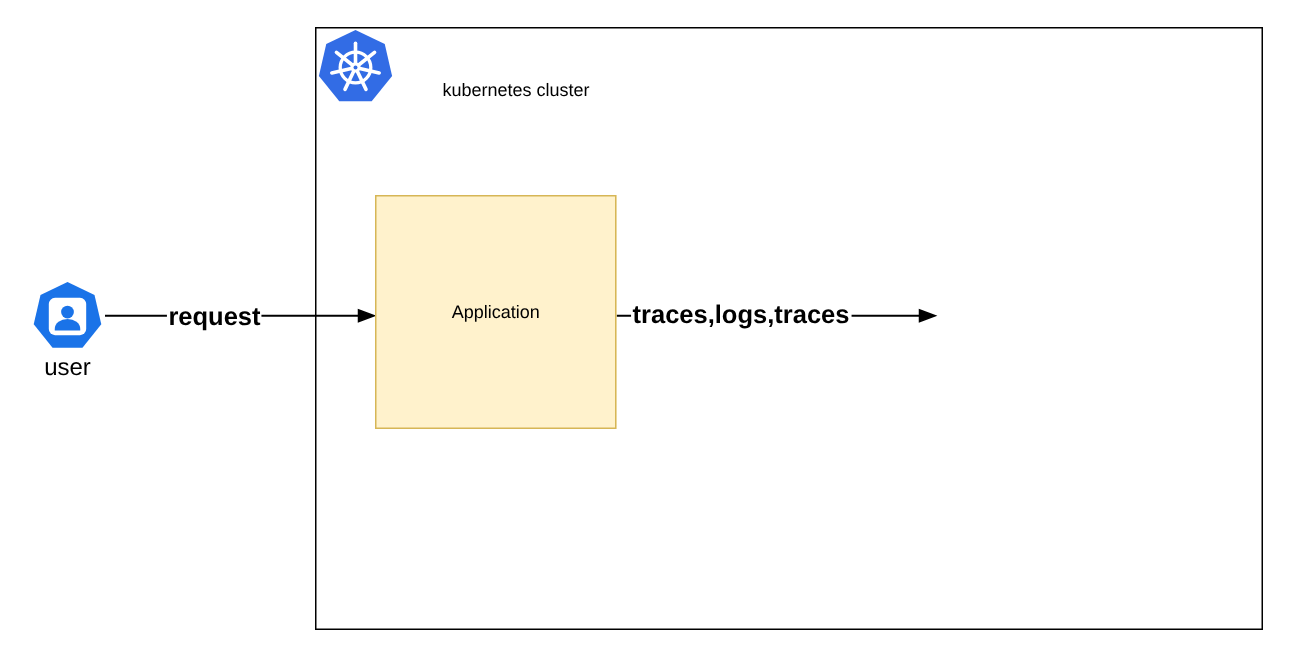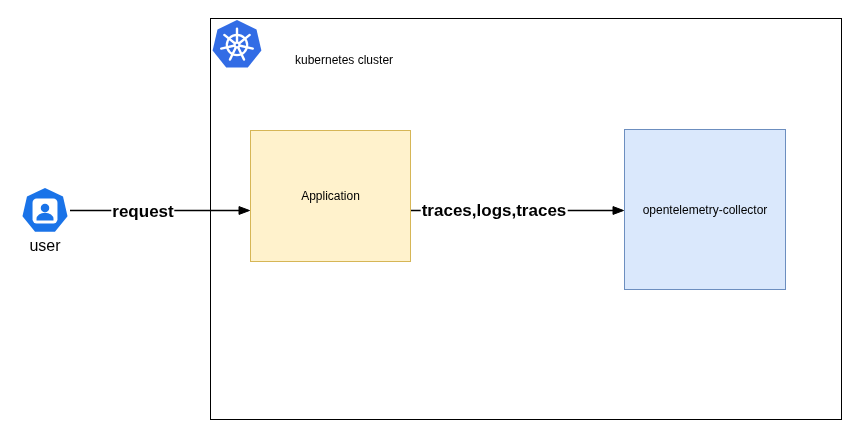--- a/index.html
+++ b/index.html
@@ -27,21 +27,21 @@
   }
   .hept-k8s{fill:var(--k8s-blue,#326CE5);}
   .hept-user{fill:var(--user-blue,#1A73E8);}
   .wheel{stroke:#fff;fill:none;}
   
   .node{
     position:absolute;display:flex;align-items:center;justify-content:center;
     font-size:12px;text-align:center;box-sizing:border-box;
   }
   .node-app{
-    left:250px;top:130px;width:161px;height:132px;
+    left:250px;top:130px;width:161px;height:156px;
     background:var(--app-fill,#FFF2CC);border:1.33px solid var(--app-stroke,#D6B656);
   }
   .node-collector{
     left:624px;top:129px;width:162px;height:161px;
     background:var(--collector-fill,#DAE8FC);border:1.33px solid var(--collector-stroke,#6C8EBF);
   }
   
   .edges{position:absolute;left:0;top:0;width:861px;height:441px;pointer-events:none;}
   .edge-line{stroke:var(--edge,#000);stroke-width:1.4;}
   .edge-head{fill:var(--edge,#000);stroke:var(--edge,#000);stroke-width:1;}
@@ -101,17 +101,14 @@
     </g>
   </svg>
 
   <div class="edge-label edge-label-request">request</div>
   <div class="edge-label edge-label-telemetry">traces,logs,traces</div>
 
   <div class="node node-app">
     <span>Application</span>
   </div>
 
-  <div class="node node-collector">
-    <span>opentelemetry-collector</span>
-  </div>
 
 </div>
 
 </body></html>

